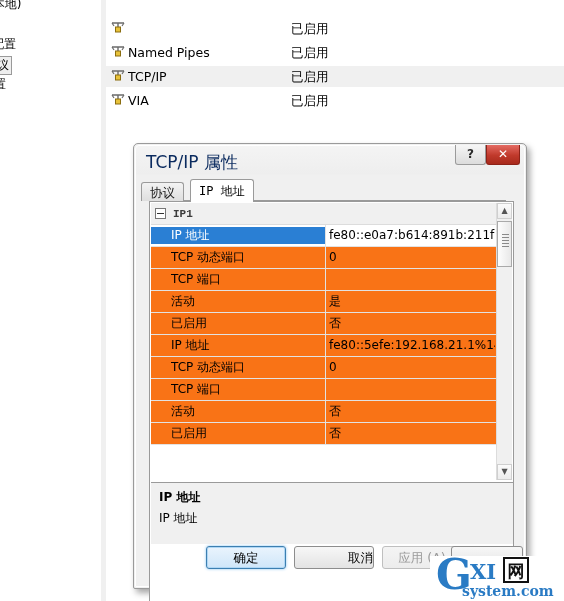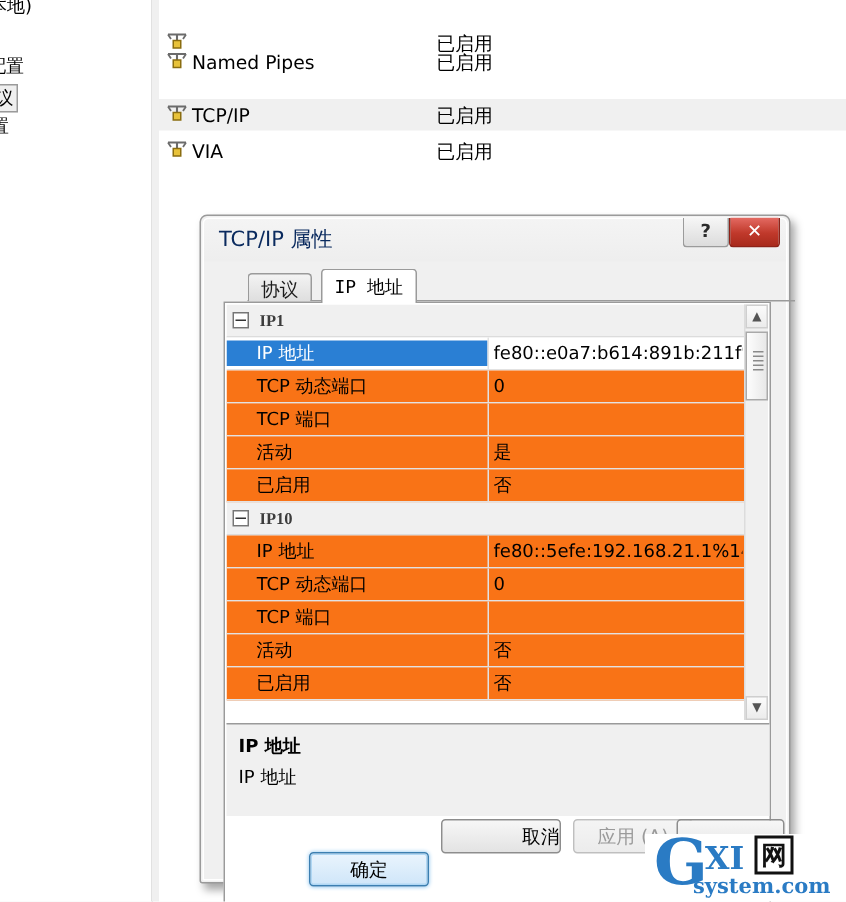--- a/index.html
+++ b/index.html
@@ -50,53 +50,53 @@
     border:1px solid #9a9a9a;
     border-radius:5px 5px 2px 2px;
     box-shadow:3px 4px 6px rgba(0,0,0,0.35);
     box-sizing:border-box;
   }
   #dialog-inner{position:absolute;left:1px;top:1px;right:1px;bottom:1px;
     background:linear-gradient(to bottom,#f4f4f4 0px,#eeeeee 28px,#f0f0f0 29px,#f0f0f0 100%);
     border-radius:4px 4px 1px 1px;border:1px solid #ffffff;box-sizing:border-box;}
 
   #titlebar{position:absolute;left:0;top:0;width:100%;height:28px;}
-  #dlg-title{position:absolute;left:10px;top:5px;font-size:14px;color:#0a2a5e;white-space:nowrap;}
+  #dlg-title{position:absolute;left:10px;top:5px;font-size:17px;color:#0a2a5e;white-space:nowrap;}
 
   #btn-help{position:absolute;right:38px;top:-1px;width:29px;height:19px;
      background:linear-gradient(to bottom,#f6f6f6,#dcdcdc);
      border:1px solid #9b9b9b;border-top:none;border-radius:0 0 3px 3px;
      color:#2a2a2a;font-size:12px;text-align:center;line-height:18px;font-weight:bold;}
   #btn-close{position:absolute;right:4px;top:-1px;width:32px;height:19px;
      background:linear-gradient(to bottom,#e46b63,#c0392b 55%,#a82a1c);
      border:1px solid #8d2218;border-top:none;border-radius:0 0 3px 3px;
      color:#fff;font-size:12px;font-weight:bold;text-align:center;line-height:18px;}
 
   
-  #tabstrip{position:absolute;left:29px;top:33px;width:365px;height:22px;}
+  #tabstrip{position:absolute;left:5px;top:33px;width:365px;height:22px;}
   .tab{position:absolute;top:3px;height:19px;line-height:19px;font-size:12.5px;
        padding:0 8px;box-sizing:border-box;border:1px solid #9a9a9a;
        border-bottom:none;border-radius:3px 3px 0 0;white-space:nowrap;}
   .tab.inactive{left:0;background:linear-gradient(to bottom,#f3f3f3,#dedede);color:#1b1b1b;}
   .tab.active{left:49px;top:0;height:23px;line-height:22px;background:#ffffff;color:#000;
        font-family:"DejaVu Sans Mono","Liberation Mono",monospace;font-size:12px;z-index:3;}
   #tab-baseline{position:absolute;left:0;top:21px;width:365px;height:1px;background:#9a9a9a;}
 
   
   #grid-box{position:absolute;left:13px;top:55px;width:365px;height:430px;}
   #grid{position:absolute;left:0;top:0;width:365px;height:429px;
         border:1px solid #9a9a9a;background:#fff;box-sizing:border-box;overflow:hidden;}
   #grid-clip{position:absolute;left:1px;top:1px;width:346px;height:277px;overflow:hidden;background:#fff;}
 
   .cat-row{position:relative;height:21px;background:#f0f0f0;border-bottom:1px solid #dcdcdc;}
   .cat-box{position:absolute;left:4px;top:5px;width:11px;height:11px;border:1px solid #767676;
            background:#fff;box-sizing:border-box;}
   .cat-box:before{content:"";position:absolute;left:1px;top:4px;width:7px;height:1px;background:#333;}
   .cat-label{position:absolute;left:22px;top:3px;height:16px;line-height:16px;
-     font-family:Liberation Serif, serif;font-size:11px;
+     font-family:Liberation Mono, monospace;font-size:11px;
      font-weight:bold;color:#3c3c3c;}
 
   .prop-row{position:relative;height:21px;border-bottom:1px solid #e2e2e2;background:#f97316;}
   .prop-name{position:absolute;left:20px;top:2px;width:150px;height:17px;line-height:17px;
      font-size:12px;color:#000;white-space:nowrap;overflow:hidden;}
   .prop-val{position:absolute;left:178px;top:2px;width:166px;height:17px;line-height:17px;
      font-size:12px;color:#000;white-space:nowrap;overflow:hidden;}
   .prop-row .sep{position:absolute;left:174px;top:0;width:1px;height:21px;background:#e2e2e2;}
   .prop-row.selected .prop-name{background:#2a7fd4;color:#fff;left:0;padding-left:20px;
      width:174px;box-sizing:border-box;}
@@ -122,21 +122,21 @@
   #desc-title{position:absolute;left:8px;top:6px;font-size:12px;font-weight:bold;color:#000;}
   #desc-text{position:absolute;left:8px;top:27px;font-size:12px;color:#000;}
 
   
   #buttons{position:absolute;left:0;top:400px;width:392px;height:32px;}
   .dlg-btn{position:absolute;top:0;height:23px;width:80px;
      background:linear-gradient(to bottom,#f7f7f7,#e3e3e3);
      border:1px solid #8d8d8d;border-radius:3px;box-sizing:border-box;
      font-size:12.5px;color:#000;text-align:center;line-height:21px;white-space:nowrap;}
   #btn-ok{left:70px;background:linear-gradient(to bottom,#eaf4fd,#cfe6f9);
-     border-color:#3c7fb1;box-shadow:0 0 0 1px #b0d7f4 inset,0 0 3px #89c3ef;margin-top:22px;}
+     border-color:#3c7fb1;box-shadow:0 0 0 1px #b0d7f4 inset,0 0 3px #89c3ef;}
   #btn-cancel{left:158px;text-align:right;}
   #btn-apply{left:246px;color:#9a9a9a;background:linear-gradient(to bottom,#f4f4f4,#ececec);
      border-color:#bfbfbf;}
   #btn-extra{left:315px;width:72px;}
 
   
   #watermark{position:absolute;left:430px;top:556px;width:134px;height:45px;background:#fff;}
   #wm-g{position:absolute;left:6px;top:-2px;font-family:"DejaVu Serif","Liberation Serif",serif;
      font-size:42px;font-weight:bold;color:#2a7bc4;line-height:42px;}
   #wm-xi{position:absolute;left:40px;top:3px;font-family:"DejaVu Serif","Liberation Serif",serif;
@@ -170,21 +170,21 @@
       <span class="proto-ico">
         <svg width="16" height="15" viewBox="0 0 16 15">
             <path d="M2 2 L14 2 M8 2 L8 6" stroke="#6b6b6b" stroke-width="1.4" fill="none"></path>
             <path d="M2 2 L4 5 M14 2 L12 5" stroke="#6b6b6b" stroke-width="1.2" fill="none"></path>
             <rect x="5.5" y="6" width="5" height="5" fill="#e8c23a" stroke="#8a6d10"></rect>
           </svg>
       </span>
       <span class="proto-state">已启用</span>
     </div>
 
-    <div class="proto-row" style="top:31px">
+    <div class="proto-row" style="top:42px">
       <span class="proto-ico">
         <svg width="16" height="15" viewBox="0 0 16 15">
             <path d="M2 2 L14 2 M8 2 L8 6" stroke="#6b6b6b" stroke-width="1.4" fill="none"></path>
             <path d="M2 2 L4 5 M14 2 L12 5" stroke="#6b6b6b" stroke-width="1.2" fill="none"></path>
             <rect x="5.5" y="6" width="5" height="5" fill="#e8c23a" stroke="#8a6d10"></rect>
           </svg>
       </span>
       <span class="proto-name">Named Pipes</span>
       <span class="proto-state">已启用</span>
     </div>
@@ -259,24 +259,20 @@
         <span class="prop-name">活动</span>
         <span class="sep"></span>
         <span class="prop-val">是</span>
       </div>
       <div class="prop-row">
         <span class="prop-name">已启用</span>
         <span class="sep"></span>
         <span class="prop-val">否</span>
       </div>
 
-      <div class="cat-row">
-        <span class="cat-box"></span>
-        <span class="cat-label">IP10</span>
-      </div>
       <div class="prop-row">
         <span class="prop-name">IP 地址</span>
         <span class="sep"></span>
         <span class="prop-val">fe80::5efe:192.168.21.1%14</span>
       </div>
       <div class="prop-row">
         <span class="prop-name">TCP 动态端口</span>
         <span class="sep"></span>
         <span class="prop-val">0</span>
       </div>

